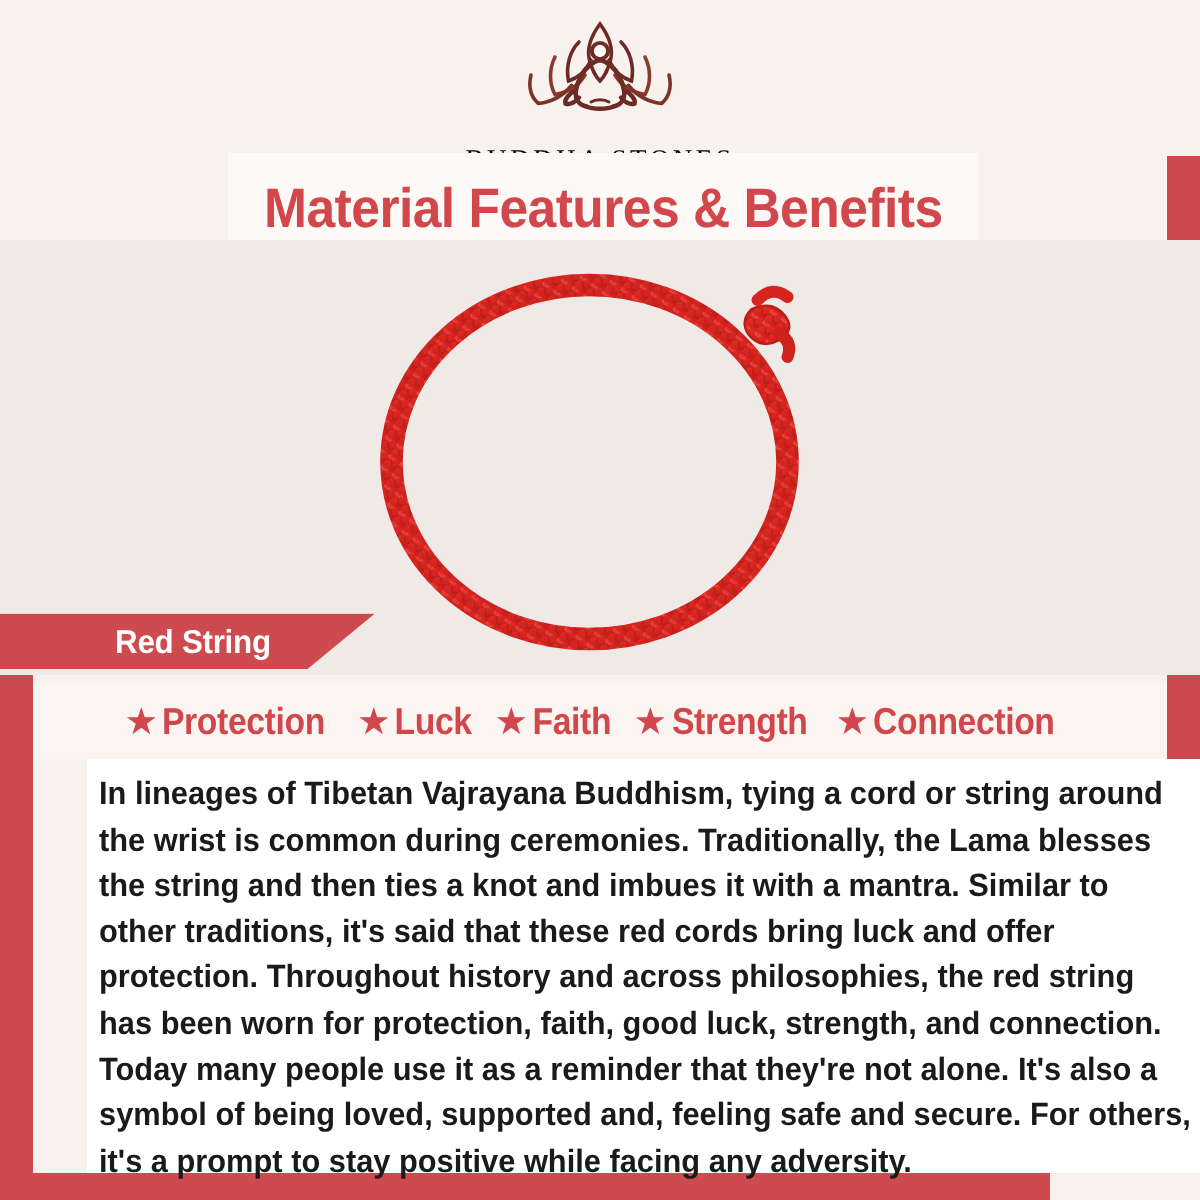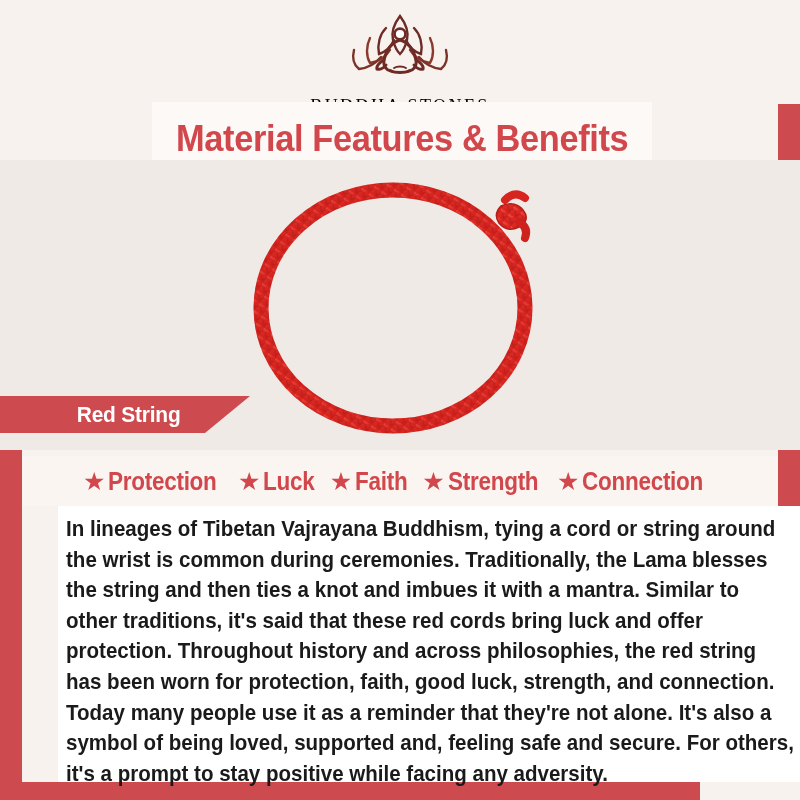--- a/index.html
+++ b/index.html
@@ -121,21 +121,21 @@
     left: 243px;
     top: 10px;
     width: 320px;
     height: 270px;
   }
 
   
   .ribbon {
     position: absolute;
     left: 0;
-    top: 396px;
+    top: 409px;
     width: 250px;
     height: 37px;
     background: #cd4a4f;
     clip-path: polygon(0 0, 100% 0, 82% 100%, 0 100%);
     display: flex;
     align-items: center;
   }
   .ribbon-label {
     margin-left: 74px;
     color: #ffffff;

